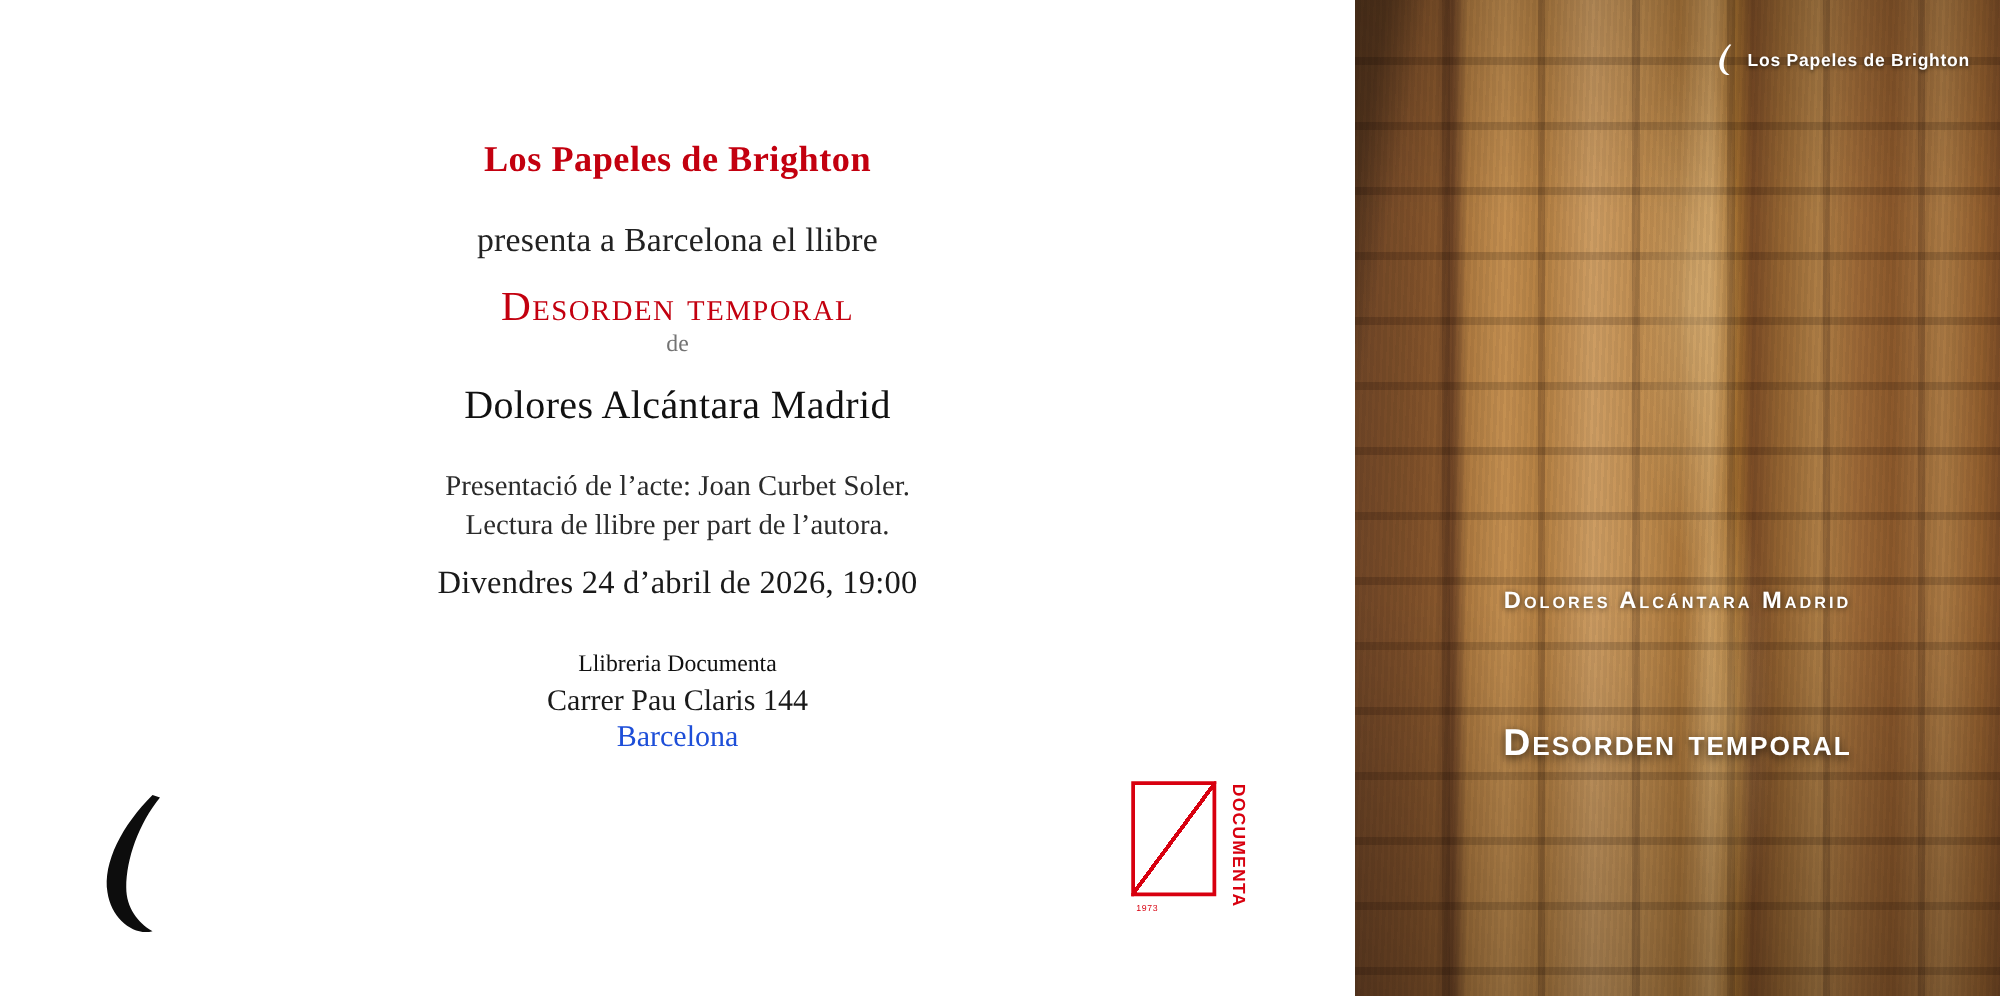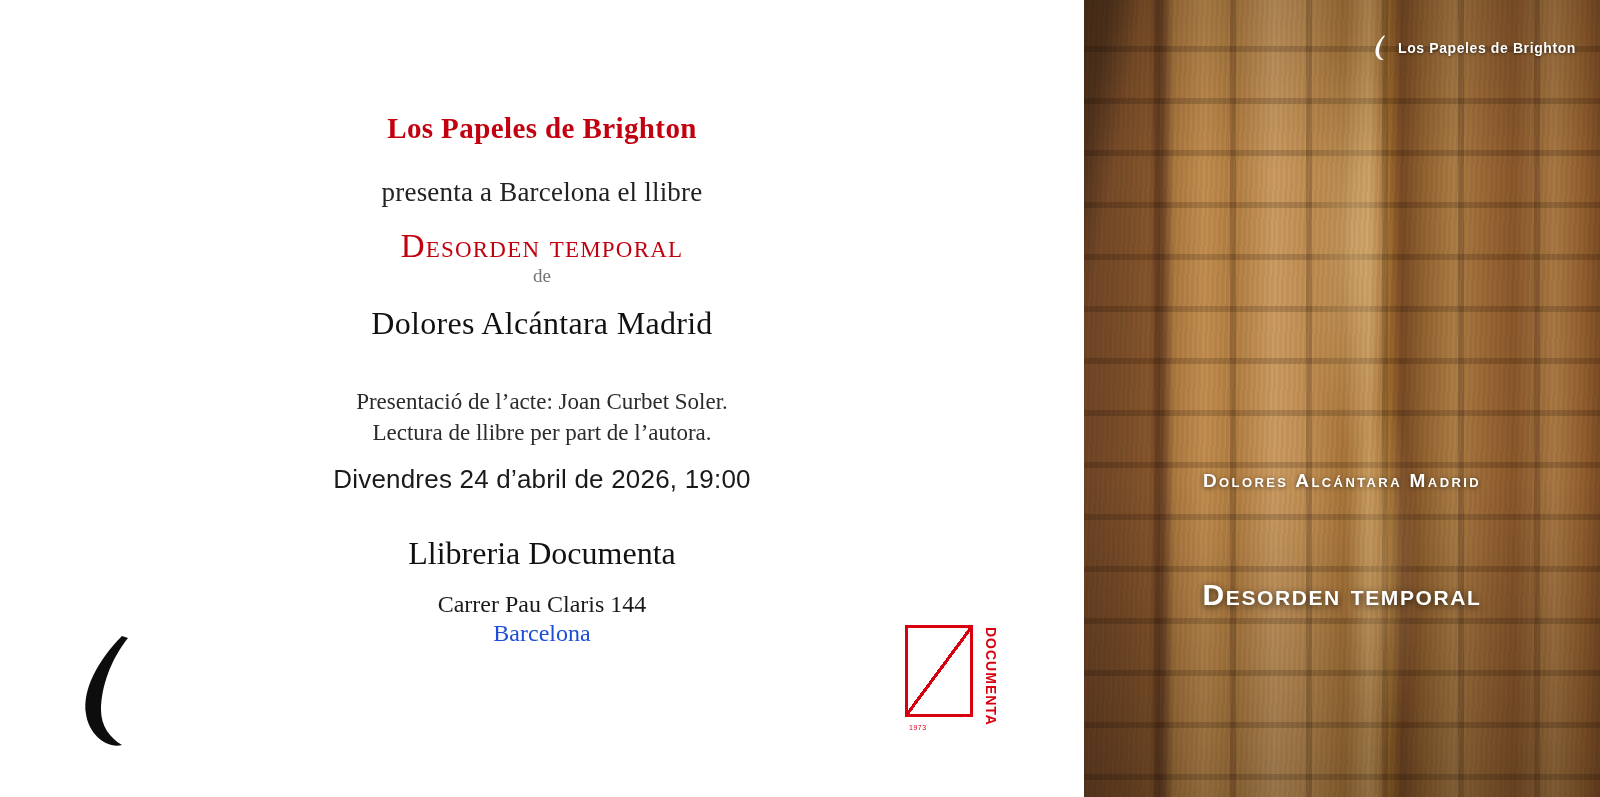--- a/index.html
+++ b/index.html
@@ -72,44 +72,44 @@
 
   .author-name {
     margin-top: 18px;
     font-family: "Liberation Serif", serif;
     font-size: 32px;
     color: #111111;
     letter-spacing: 0.3px;
   }
 
   .details {
-    margin-top: 44px;
+    margin-top: 31px;
     font-family: "Liberation Serif", serif;
     font-size: 23px;
     color: #2b2b2b;
     line-height: 1.35;
   }
 
   .datetime {
     margin-top: 16px;
-    font-family: Liberation Sans, sans-serif;
+    font-family: Liberation Serif, serif;
     font-size: 26px;
     color: #1a1a1a;
     letter-spacing: 0.2px;
   }
 
   .venue-name {
     margin-top: 40px;
     font-family: "Liberation Serif", serif;
-    font-size: 32px;
+    font-size: 19px;
     color: #111111;
   }
 
   .venue-street {
-    margin-top: 19px;
+    margin-top: 5px;
     font-family: "Liberation Serif", serif;
     font-size: 24px;
     color: #1a1a1a;
   }
 
   .venue-city {
     margin-top: 2px;
     font-family: "Liberation Serif", serif;
     font-size: 24px;
     color: #1d4ed8;

